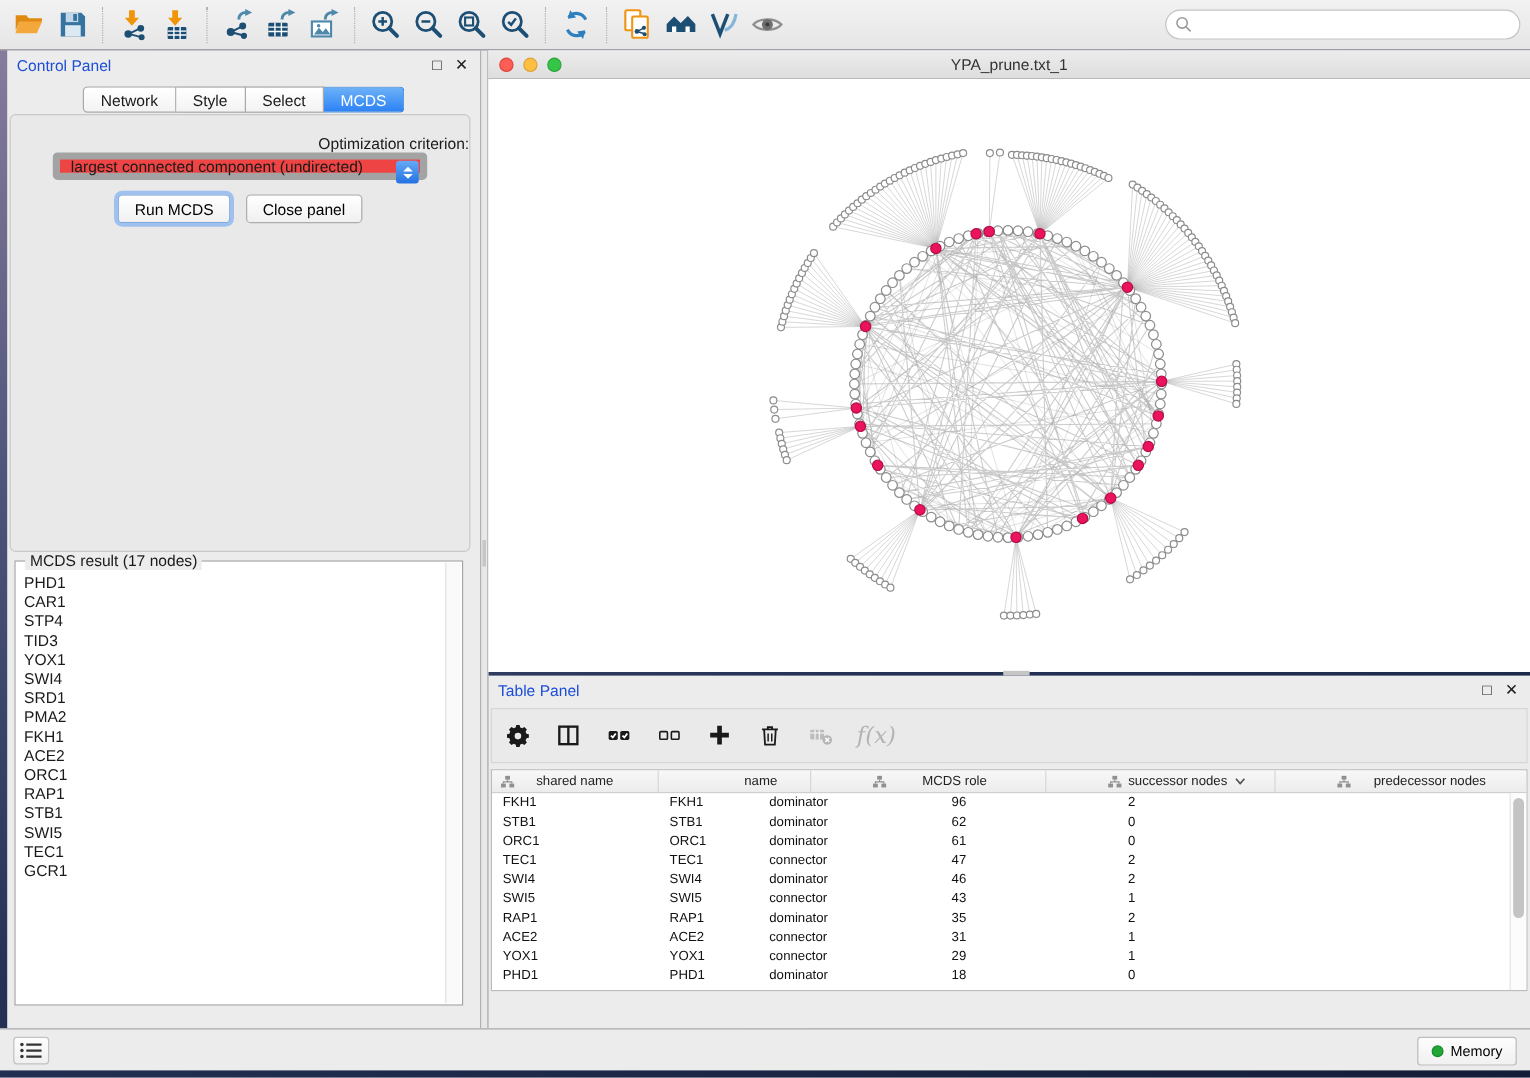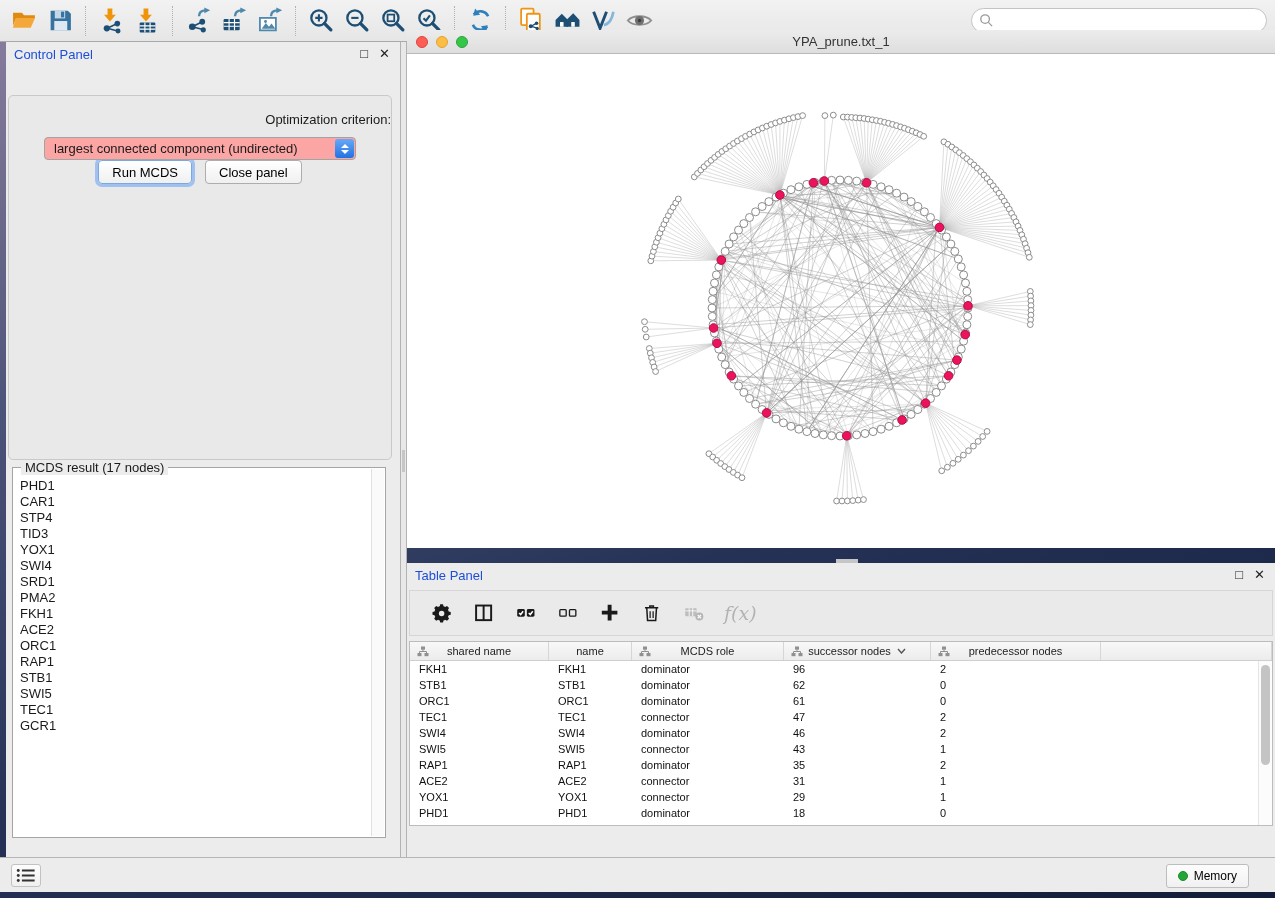--- a/index.html
+++ b/index.html
@@ -30,72 +30,72 @@
   .win-btns span { cursor:default; line-height:17px; }
   .seg-tabs { display:flex; justify-content:center; margin-top:6px; }
   .seg { border:1px solid #a9a9a9; border-left:none; background:linear-gradient(#ffffff,#f3f3f3);
     padding:3px 14px; font-size:13px; height:22px; display:flex; align-items:center; }
   .seg:first-child { border-left:1px solid #a9a9a9; border-radius:4px 0 0 4px; }
   .seg:last-child { border-radius:0 4px 4px 0; }
   .seg.sel { background:linear-gradient(#6cb1f8,#2c82f5); color:#fff; border-color:#3e87d8; }
   #cp-body { position:absolute; left:2px; top:53px; width:384px; height:365px;
     background:#e9e9e9; border:1px solid #c9c9c9; border-radius:5px; }
   #opt-label { text-align:right; margin-top:16px; font-size:13px; }
-  #dropdown { position:relative; margin:10px auto 0; width:312px; height:23px; background:#fca5a5;
-    border:1px solid #a3a3a3; border-radius:4px; display:flex; align-items:center; padding-left:9px;
+  #dropdown { position:relative; margin:0 auto 0; width:312px; height:23px; background:#ef4444;
+    border:6px solid #a3a3a3; border-radius:4px; display:flex; align-items:center; padding-left:9px;
     font-size:13px; }
   #dd-stepper { position:absolute; right:1px; top:1px; width:19px; height:19px; border-radius:3px;
     background:linear-gradient(#66a9f6,#2372e2); display:flex; flex-direction:column;
     align-items:center; justify-content:center; gap:2px; }
   #dd-stepper i { width:0; height:0; border-left:4px solid transparent; border-right:4px solid transparent; }
   #dd-stepper i.up { border-bottom:4px solid #fff; }
   #dd-stepper i.dn { border-top:4px solid #fff; }
-  #cp-buttons { display:flex; justify-content:center; gap:13px; }
+  #cp-buttons { display:flex; justify-content:center; gap:13px; margin-top:12px; }
   .mac-btn { background:linear-gradient(#ffffff,#f0f0f0); border:1px solid #adadad; border-radius:4px;
     font-size:13px; padding:3px 13px; height:24px; font-family:inherit; }
   .mac-btn.focused { box-shadow:0 0 0 3px rgba(98,160,245,.55); border-color:#7aa8e0; }
   #mcds-fieldset { position:absolute; left:6px; top:425px; width:374px; height:371px;
     border:1px solid #a5a5a5; background:#fff; }
   #mcds-legend { position:absolute; left:8px; top:-8px; background:#ececec; padding:0 4px; font-size:13px; }
   #mcds-list { position:absolute; inset:1px 14px 1px 1px; overflow:hidden; padding-top:9px; }
   .mcds-item { font-size:13px; line-height:16px; padding-left:6px; }
   #mcds-track { position:absolute; top:1px; right:1px; bottom:1px; width:13px; background:#fafafa;
     border-left:1px solid #e0e0e0; }
 
   
   #vsplit { position:absolute; left:400px; top:42px; width:7px; height:815px; background:#e8e8e8;
     border-left:1px solid #b2b2b2; border-right:1px solid #b2b2b2; }
   #vsplit .grip { position:absolute; left:1px; top:408px; width:3px; height:22px; background:#c6c6c6; }
   #hsplit-grip { position:absolute; left:836px; top:559px; width:22px; height:4px; background:#c6c6c6; z-index:5; }
 
   
-  #net-window { position:absolute; left:407px; top:30px; width:868px; height:518px; background:#fff; }
+  #net-window { position:absolute; left:407px; top:42px; width:868px; height:518px; background:#fff; }
   #net-titlebar { position:relative; height:24px; background:linear-gradient(#ececec,#dedede);
     border-bottom:1px solid #b9b9b9; }
   #net-title { text-align:center; line-height:24px; font-size:13px; color:#333; }
   .lights { position:absolute; left:9px; top:6px; display:flex; gap:8px; }
   .light { width:12px; height:12px; border-radius:50%; }
   .light.red { background:#fc5d55; border:1px solid #e0443e; }
   .light.yellow { background:#fdbe41; border:1px solid #dfa33b; }
   .light.green { background:#35c649; border:1px solid #2aa63c; }
   #net-canvas { position:absolute; left:0; top:24px; width:868px; height:494px; background:#fff; }
   #net-canvas svg { width:100%; height:100%; }
 
   
   #table-panel { position:absolute; left:407px; top:563px; width:868px; height:294px; background:#ececec; }
   #tp-toolbar { position:absolute; left:2px; right:2px; top:27px; height:46px; background:#eaeaea;
-    border:1px solid #d6d6d6; display:flex; align-items:center; gap:17px; padding-left:20px; }
+    border:1px solid #d6d6d6; display:flex; align-items:center; gap:17px; padding-left:10px; }
   .tp-icon { width:25px; height:25px; display:flex; align-items:center; justify-content:center;
     background:none; border:none; }
   .tp-icon svg { width:23px; height:23px; }
   .fx { font-family:"DejaVu Serif",serif; font-style:italic; font-size:19px; color:#b3b3b3; }
   #tbl { position:absolute; left:2px; right:2px; top:78px; height:185px; background:#fff;
     border:1px solid #bcbcbc; overflow:hidden; }
   #thead { display:grid; grid-template-columns:139px 83px 152px 147px 170px 1fr; height:19px;
-    background:linear-gradient(#f8f8f8,#ececec); border-bottom:1px solid #cfcfcf; }
+    background:linear-gradient(#f8f8f8,#ececec); border-bottom:1px solid #cfcfcf;gap:44px; }
   .th { position:relative; display:flex; align-items:center; justify-content:center; font-size:11px;
     color:#222; border-right:1px solid #d6d6d6; }
   .th .hier { position:absolute; left:7px; top:4px; }
   .th .sort { margin-left:6px; display:flex; }
   #tbody { position:absolute; left:0; right:14px; top:19px; bottom:0; overflow:hidden; }
   .tr { display:grid; grid-template-columns:139px 83px 152px 147px 170px 1fr; height:16px; align-items:center; }
   .td { font-size:11px; padding-left:9px; color:#111; }
   .td.num { padding-right:13px; }
   #tbl-scroll { position:absolute; right:0; top:19px; bottom:0; width:14px; background:#fcfcfc;
     border-left:1px solid #e4e4e4; }
@@ -106,21 +106,21 @@
   .tp-tab:first-child { border-left:1px solid #c2c2c2; border-radius:5px 0 0 5px; }
   .tp-tab:last-child { border-radius:0 5px 5px 0; }
   .tp-tab.sel { background:linear-gradient(#64acf9,#2f85f6); color:#fff; border-color:#4a8cd8; }
 
   
   #statusbar { position:absolute; left:0; top:857px; width:1275px; height:35px; background:#ececec;
     border-top:1px solid #b5b5b5; }
   #list-btn { position:absolute; left:11px; top:6px; width:30px; height:23px;
     background:linear-gradient(#fdfdfd,#f0f0f0); border:1px solid #c2c2c2; border-radius:3px;
     display:flex; align-items:center; justify-content:center; }
-  #memory-btn { position:absolute; right:26px; top:6px; height:24px;
+  #memory-btn { position:absolute; right:11px; top:6px; height:24px;
     background:linear-gradient(#fdfdfd,#f1f1f1); border:1px solid #bdbdbd; border-radius:3px;
     display:flex; align-items:center; gap:6px; padding:0 11px; font-size:12px; }
   #memory-dot { width:10px; height:10px; border-radius:50%; background:#21a637; border:1px solid #188c2b; }
 </style>
 </head>
 <body>
 
 <div id="toolbar">
     <button class="tb-btn">
       <svg viewBox="0 0 26 26">
@@ -260,20 +260,26 @@
   <input type="text" placeholder="" style="">
 </div>
 
 <div id="control-panel">
   <div class="panel-head">
     <span class="panel-title">Control Panel</span>
     <span class="win-btns">
       <span>□</span>
       <span style="font-weight:bold">✕</span>
     </span>
+  </div>
+  <div class="seg-tabs">
+    <div class="seg">Network</div>
+    <div class="seg">Style</div>
+    <div class="seg">Select</div>
+    <div class="seg sel">MCDS</div>
   </div>
   <div id="cp-body">
     <div id="opt-label">Optimization criterion:</div>
     <div id="dropdown">
       <span>largest connected component (undirected)</span>
       <span id="dd-stepper">
           <i class="up"></i>
           <i class="dn"></i>
         </span>
     </div>

